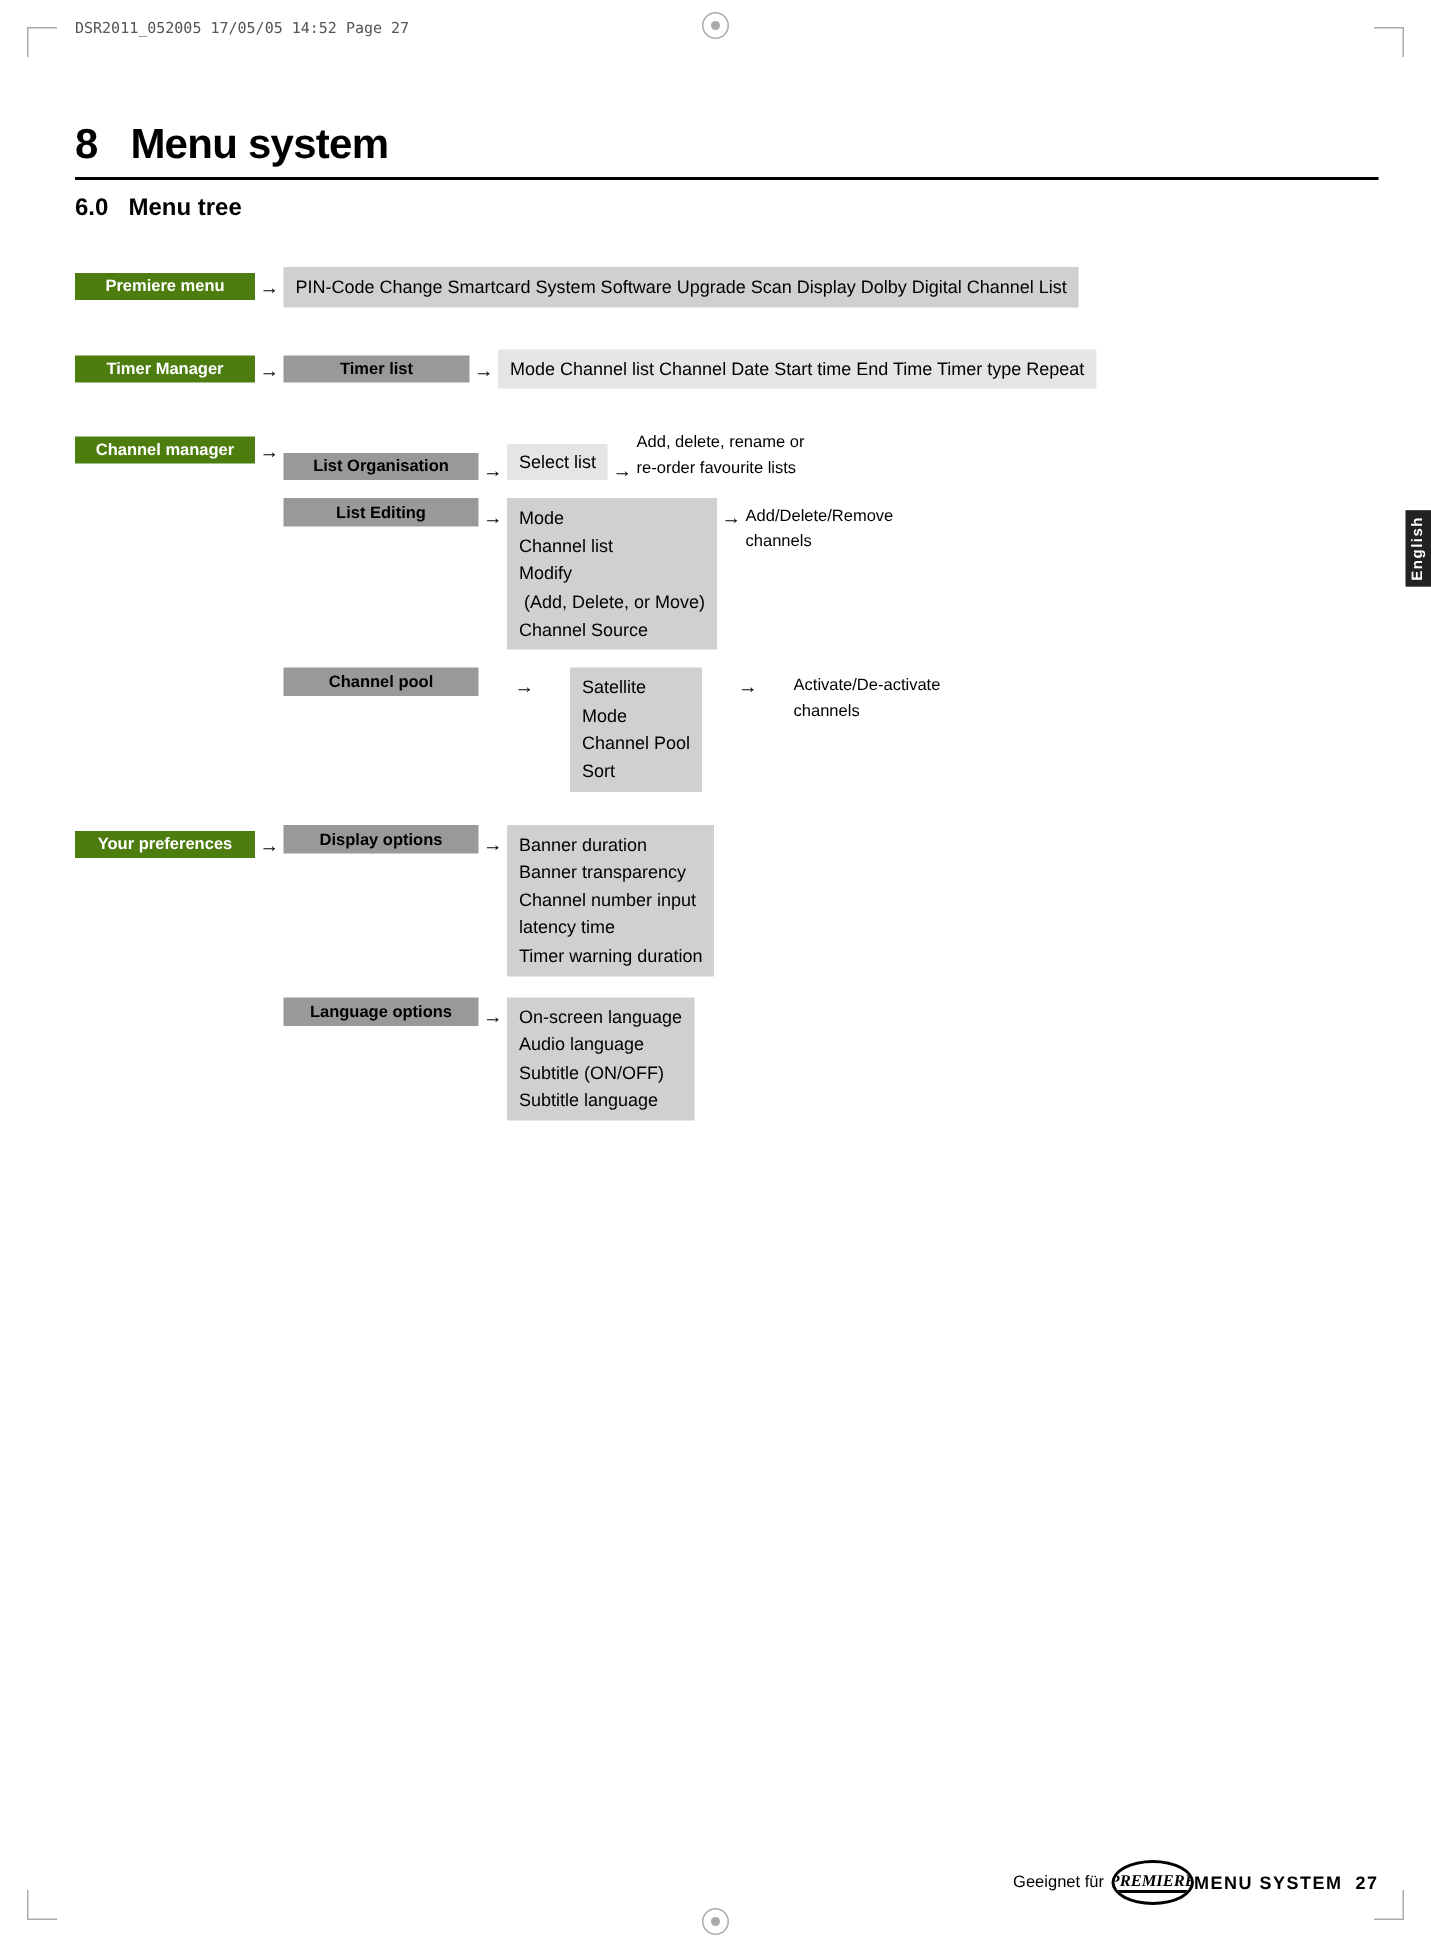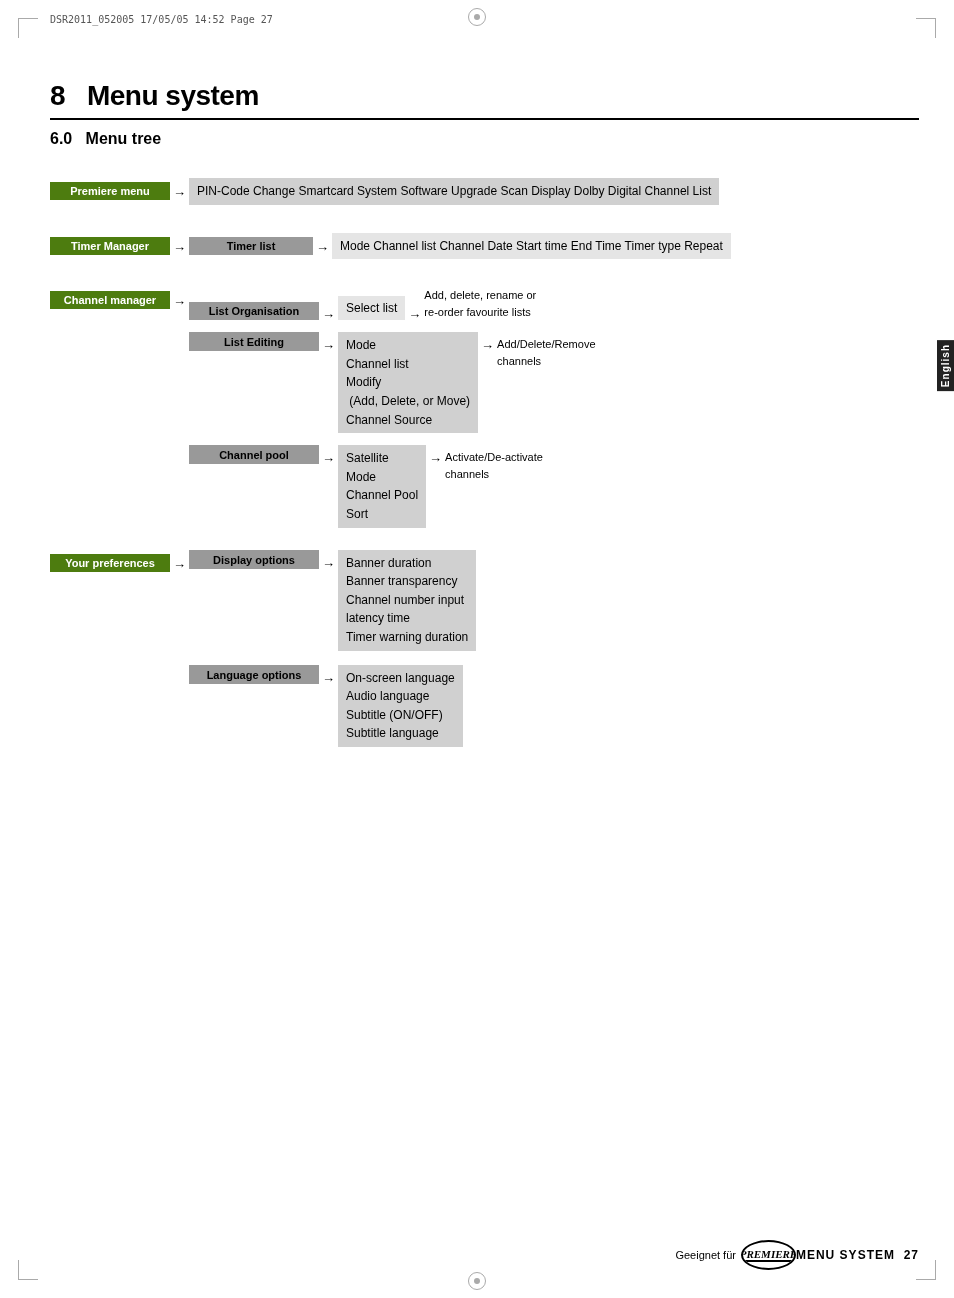--- a/index.html
+++ b/index.html
@@ -338,21 +338,21 @@
         </div>
 
         <div style="display:flex; align-items:flex-start;">
           <span class="node-box node-medium" style="width:130px; text-align:center; font-size:11px; padding-top:4px;">List Editing</span>
           <span class="arr" style="padding-top:6px;">→</span>
           <div class="multiline-box">Mode<br>Channel list<br>Modify<br>&nbsp;(Add, Delete, or Move)<br>Channel Source</div>
           <span class="arr" style="padding-top:6px;">→</span>
           <div style="font-size:11px; line-height:1.5; padding-top:4px;">Add/Delete/Remove<br>channels</div>
         </div>
 
-        <div style="display:flex; align-items:flex-start;">
+        <div style="display:flex; align-items:flex-start;gap:21px;">
           <span class="node-box node-medium" style="width:130px; text-align:center; font-size:11px; padding-top:4px;">Channel pool</span>
           <span class="arr" style="padding-top:6px;">→</span>
           <div class="multiline-box">Satellite<br>Mode<br>Channel Pool<br>Sort</div>
           <span class="arr" style="padding-top:6px;">→</span>
           <div style="font-size:11px; line-height:1.5; padding-top:4px;">Activate/De-activate<br>channels</div>
         </div>
 
       </div>
     </div>
 

